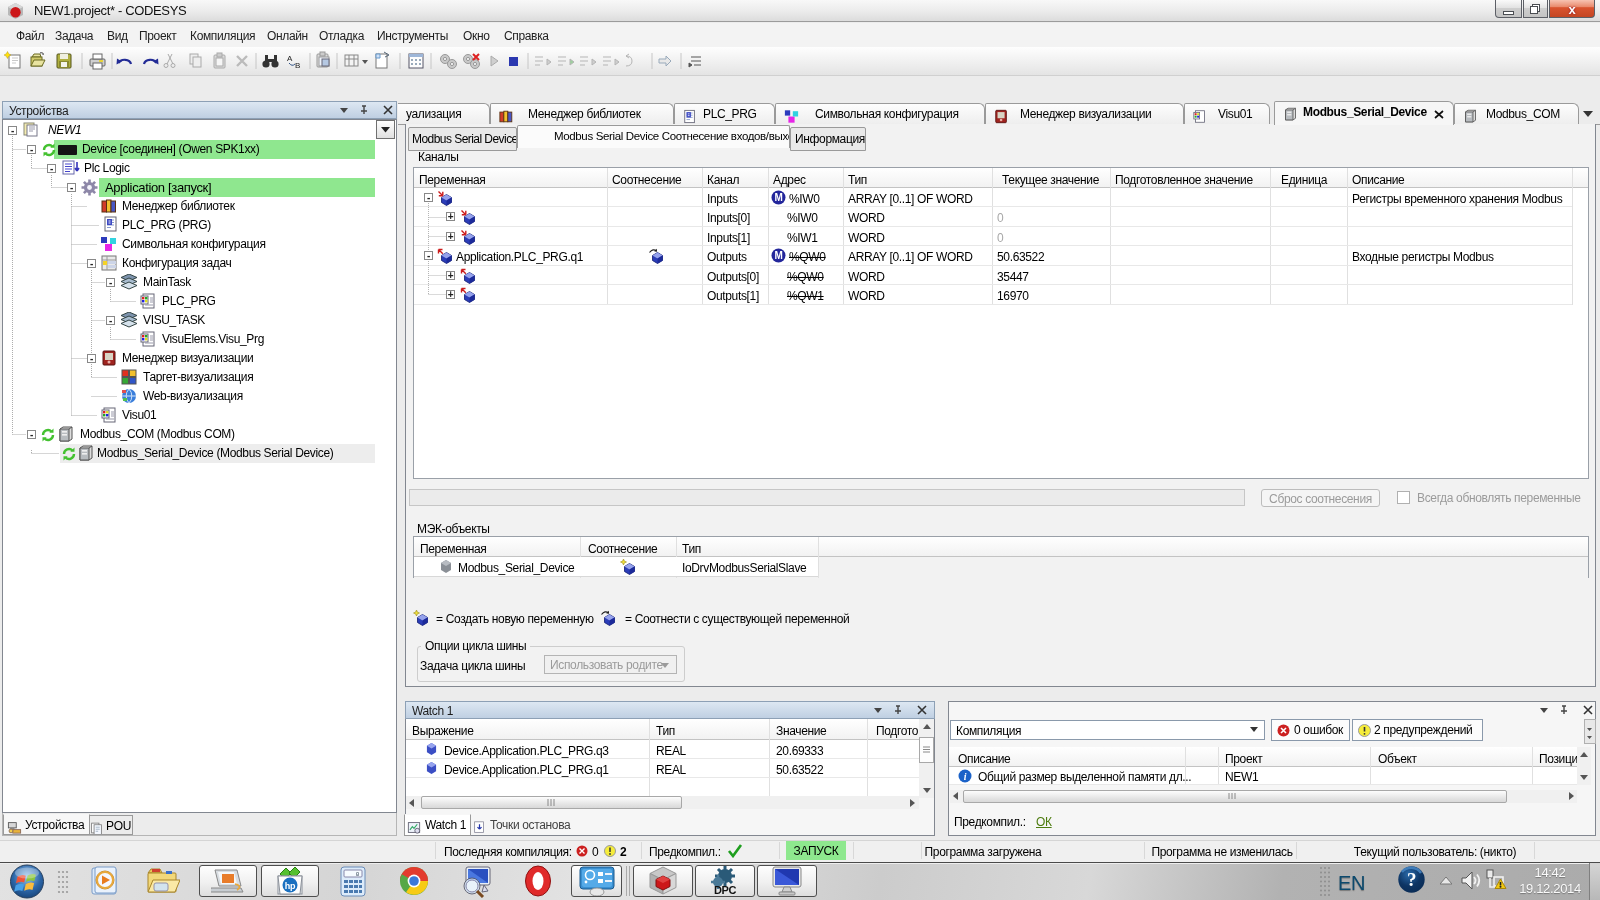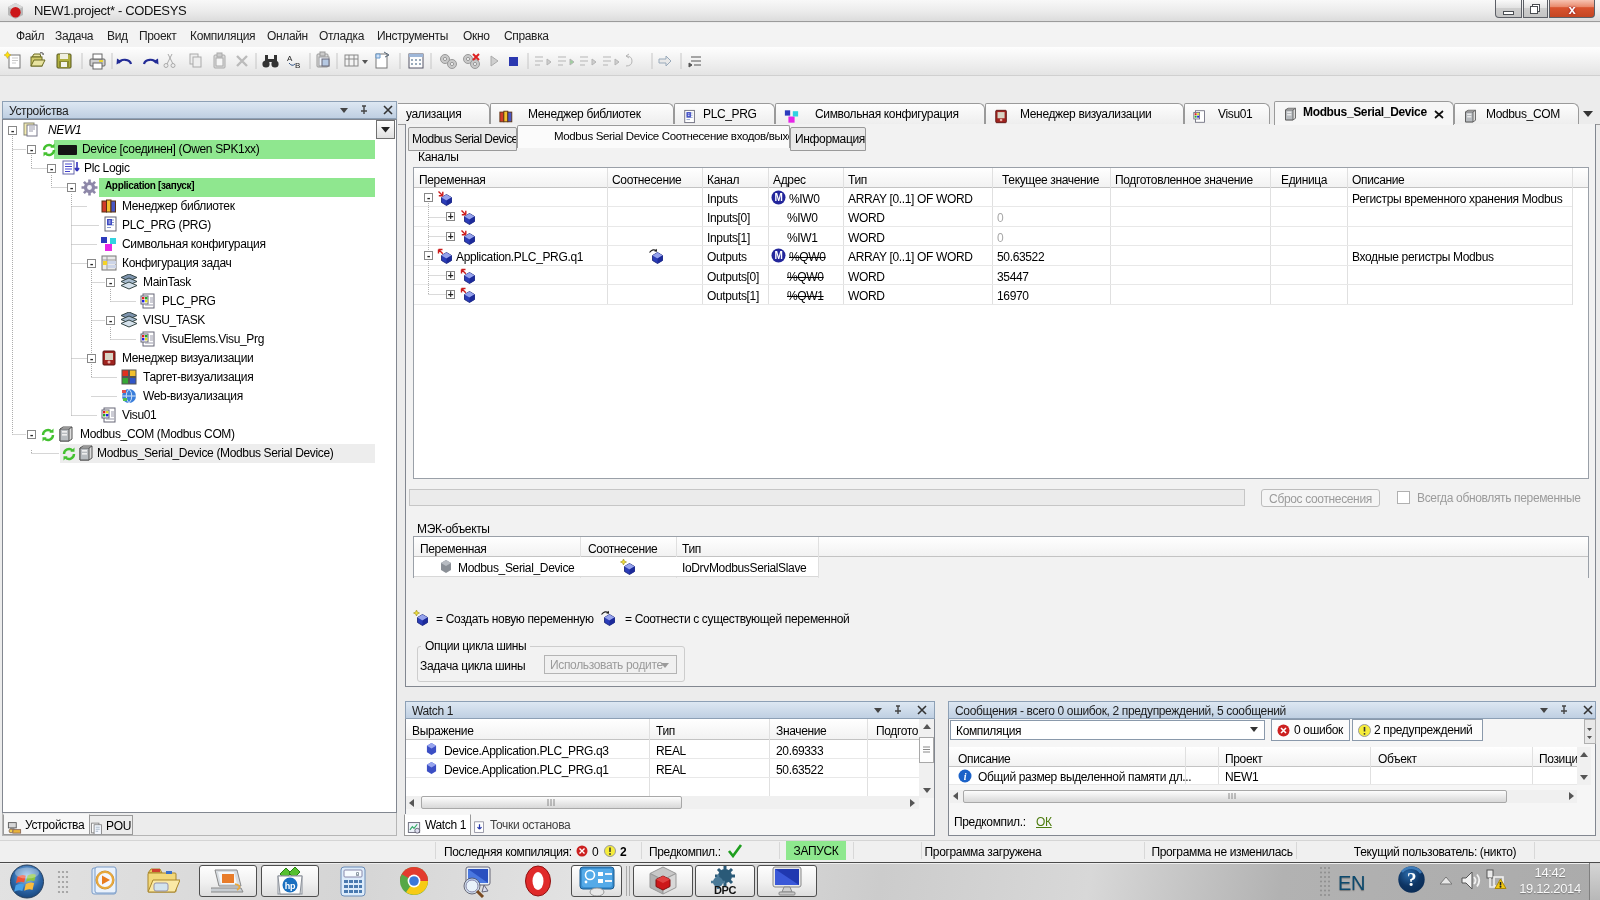--- a/index.html
+++ b/index.html
@@ -280,21 +280,21 @@
         <path d="M15 2v9 m0 0 l-2-3 m2 3 l2-3" stroke="#33b" stroke-width="1.6" fill="none"></path>
       </svg>
     <div class="trow" style="left:81px;top:40px">Plc Logic</div>
     <div class="trow green" style="left:96px;top:59px;width:276px"></div>
     <div class="exp" style="left:64px;top:64px">-</div>
     <svg class="abs" style="left:77px;top:59px" width="19" height="19" viewBox="0 0 19 19">
         <path d="M9.5 1.5v4M9.5 13.5v4M1.5 9.5h4M13.5 9.5h4M3.9 3.9l2.8 2.8M12.3 12.3l2.8 2.8M15.1 3.9l-2.8 2.8M6.7 12.3l-2.8 2.8" stroke="#8d87a8" stroke-width="2.6"></path>
         <circle cx="9.5" cy="9.5" r="5.6" fill="#8d87a8"></circle>
         <circle cx="9.5" cy="9.5" r="2.4" fill="#f4f4fb"></circle>
       </svg>
-    <div class="trow" style="left:102px;top:59px;font-weight:bold;font-size:10px">Application [запуск]</div>
+    <div class="trow" style="left:102px;top:59px;font-weight:normal;font-size:13px">Application [запуск]</div>
     <svg class="abs" style="left:98px;top:79px" width="17" height="16" viewBox="0 0 17 16">
         <g stroke="#5a3010">
           <rect x="1" y="3" width="4.5" height="11" fill="#d23b29"></rect>
           <rect x="5.5" y="2" width="4.5" height="12" fill="#f2c12e"></rect>
           <rect x="10" y="3" width="4.5" height="11" fill="#4956c4"></rect>
         </g>
       </svg>
     <div class="trow" style="left:119px;top:78px">Менеджер библиотек</div>
     <svg class="abs" style="left:100px;top:97px" width="16" height="16" viewBox="0 0 16 16">
         <rect x="2" y="1" width="11" height="14" fill="#fff" stroke="#667"></rect>
@@ -689,21 +689,20 @@
         <rect x="1" y="2" width="14" height="12" fill="#eef2fa" stroke="#556"></rect>
         <path d="M3 11l3-4 2 2 4-5" stroke="#3a6" fill="none" stroke-width="1.4"></path>
         <circle cx="12" cy="12" r="3" fill="#dde" stroke="#556"></circle>
       </svg><span style="vertical-align:2px;font-size:12px">Watch 1</span></div>
   <div class="btab" style="left:471px;top:815px;width:112px;height:21px;border:none;background:none"><svg class="ico16" style="width:13px;height:13px;margin:0 4px 0 2px" viewBox="0 0 16 16">
         <rect x="2" y="1" width="11" height="13" fill="#fff" stroke="#889"></rect>
         <path d="M8 4v6m0 0l-2.5-2.5M8 10l2.5-2.5" stroke="#23a" stroke-width="1.5" fill="none"></path>
       </svg><span style="vertical-align:2px;color:#444">Точки останова</span></div>
 
   <div id="msgs" class="abs"></div>
-  <div class="panelhead" style="left:948px;top:701px;width:648px">Сообщения - всего 0 ошибок, 2 предупреждений, 5 сообщений</div>
   <svg class="abs" style="left:1538px;top:705px" width="56" height="10" viewBox="0 0 56 10">
       <path d="M2 3l8 0-4 5z" fill="#444"></path>
       <path d="M26 1v5m-3 0h6m-3 0v3m-2-8h4" stroke="#444" fill="none" stroke-width="1.4"></path>
       <path d="M46 1l8 8m0-8l-8 8" stroke="#333" stroke-width="1.6"></path>
     </svg>
   <div class="abs" style="left:950px;top:720px;width:315px;height:20px;background:#fff;border:1px solid #8a99ab"></div>
   <div class="ct" style="left:956px;top:722px">Компиляция</div>
   <svg class="abs" style="left:1250px;top:727px" width="9" height="6">
       <path d="M0 0h8l-4 5z" fill="#333"></path>
     </svg>

